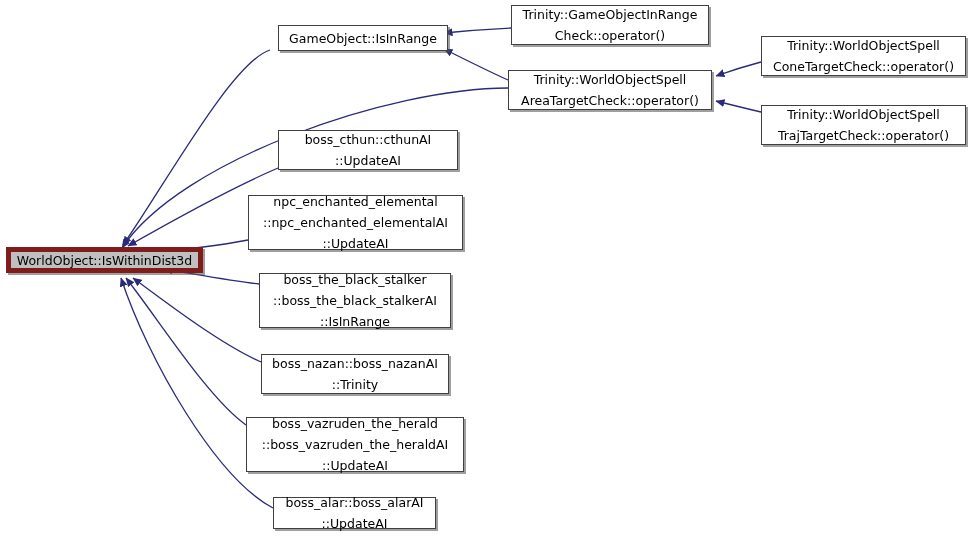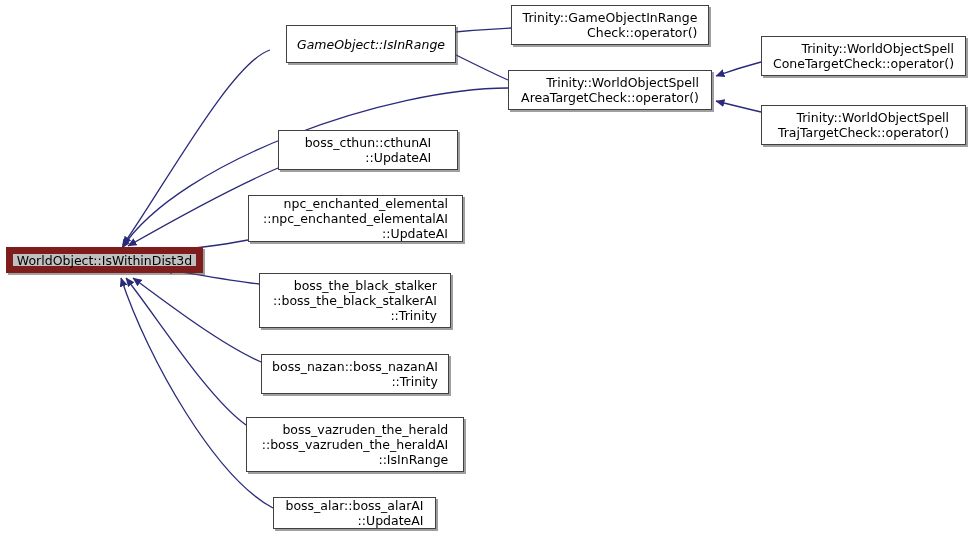--- a/index.html
+++ b/index.html
@@ -28,33 +28,33 @@
     display: block;
   }
   .node-box {
     position: absolute;
     box-sizing: border-box;
     background: #ffffff;
     border: 1px solid #404040;
     display: flex;
     align-items: center;
     justify-content: center;
-    text-align: right;
+    text-align: center;
     font-size: 12.5px;
-    line-height: 15px;
+    line-height: 21px;
     color: #000000;
     letter-spacing: 0px;
     box-shadow: 2px 2px 0 0 rgba(80,80,80,0.55);
     white-space: pre-line;
     padding: 0 4px;
     cursor: pointer;
   }
   .node-box.current {
     background: #c0c0c0;
-    border: 7px solid #7f1d1d;
+    border: 5px solid #7f1d1d;
   }
   .node-label {
     display: block;
     white-space: pre-line;
   }
 </style>
 </head>
 <body>
 
 <div id="graph-root">
@@ -76,39 +76,39 @@
         <path d="M273,508 C216,478 148,360 121,278" fill="none" stroke="#2a2a7a" stroke-width="1.3" marker-end="url(#arrowhead)"></path>
         <path d="M511,28 C490,29 464,31 444,33" fill="none" stroke="#2a2a7a" stroke-width="1.3" marker-end="url(#arrowhead)"></path>
         <path d="M508,80 C490,72 462,58 444,49" fill="none" stroke="#2a2a7a" stroke-width="1.3" marker-end="url(#arrowhead)"></path>
         <path d="M761,62 C746,66 730,71 716,76" fill="none" stroke="#2a2a7a" stroke-width="1.3" marker-end="url(#arrowhead)"></path>
         <path d="M761,112 C744,108 728,104 716,101" fill="none" stroke="#2a2a7a" stroke-width="1.3" marker-end="url(#arrowhead)"></path>
       </g>
   </svg>
 
   <div id="nodes-layer">
       <div class="node-box current" style="left: 6px; top: 247px; width: 197px; height: 26px;"><span class="node-label">WorldObject::IsWithinDist3d</span></div>
-      <div class="node-box" style="left: 286px; top: 25px; width: 170px; height: 38px; font-style: italic;"><span class="node-label">GameObject::IsInRange</span></div>
+      <div class="node-box" style="left: 278px; top: 25px; width: 170px; height: 26px;"><span class="node-label">GameObject::IsInRange</span></div>
       <div class="node-box" style="left: 511px; top: 5px; width: 198px; height: 40px;"><span class="node-label">Trinity::GameObjectInRange
 Check::operator()</span></div>
       <div class="node-box" style="left: 508px; top: 70px; width: 204px; height: 40px;"><span class="node-label">Trinity::WorldObjectSpell
 AreaTargetCheck::operator()</span></div>
       <div class="node-box" style="left: 761px; top: 36px; width: 205px; height: 40px;"><span class="node-label">Trinity::WorldObjectSpell
 ConeTargetCheck::operator()</span></div>
       <div class="node-box" style="left: 761px; top: 105px; width: 205px; height: 40px;"><span class="node-label">Trinity::WorldObjectSpell
 TrajTargetCheck::operator()</span></div>
       <div class="node-box" style="left: 278px; top: 130px; width: 180px; height: 40px;"><span class="node-label">boss_cthun::cthunAI
 ::UpdateAI</span></div>
-      <div class="node-box" style="left: 248px; top: 195px; width: 215px; height: 47px;"><span class="node-label">npc_enchanted_elemental
+      <div class="node-box" style="left: 248px; top: 195px; width: 215px; height: 55px;"><span class="node-label">npc_enchanted_elemental
 ::npc_enchanted_elementalAI
 ::UpdateAI</span></div>
       <div class="node-box" style="left: 259px; top: 273px; width: 192px; height: 55px;"><span class="node-label">boss_the_black_stalker
 ::boss_the_black_stalkerAI
-::Trinity</span></div>
+::IsInRange</span></div>
       <div class="node-box" style="left: 261px; top: 354px; width: 188px; height: 40px;"><span class="node-label">boss_nazan::boss_nazanAI
 ::Trinity</span></div>
       <div class="node-box" style="left: 246px; top: 417px; width: 218px; height: 55px;"><span class="node-label">boss_vazruden_the_herald
 ::boss_vazruden_the_heraldAI
-::IsInRange</span></div>
+::UpdateAI</span></div>
       <div class="node-box" style="left: 273px; top: 497px; width: 163px; height: 32px;"><span class="node-label">boss_alar::boss_alarAI
 ::UpdateAI</span></div>
     </div>
 
 </div>
 
 </body></html>

